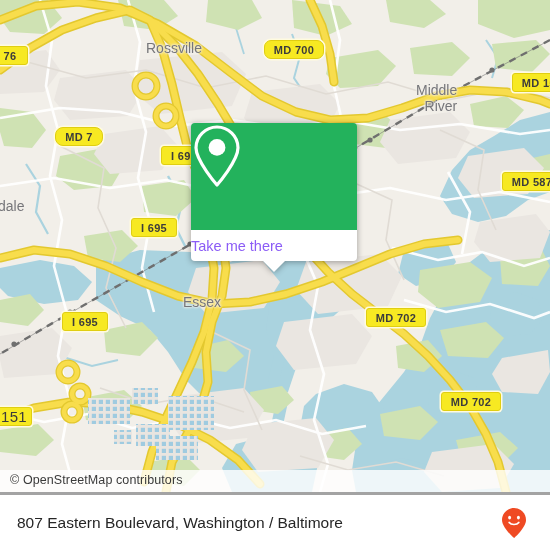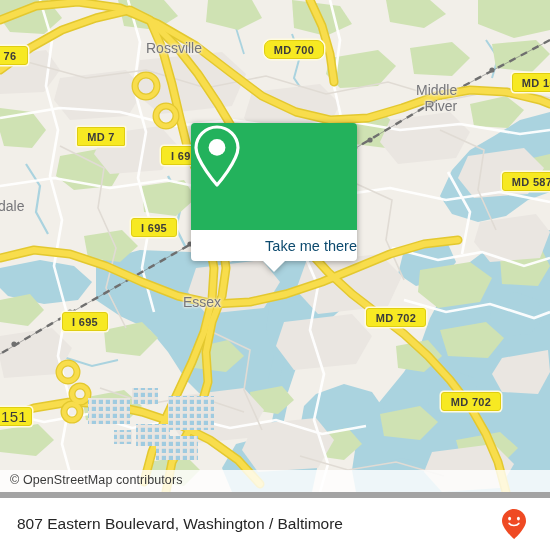--- a/index.html
+++ b/index.html
@@ -32,38 +32,38 @@
     z-index:20;
   }
   .popup-top{
     background:#23b25c;height:107px;
     border-radius:4px 4px 0 0;
     display:flex;align-items:center;justify-content:center;
   }
   .popup-bottom{
     background:#ffffff;height:31px;
     border-radius:0 0 4px 4px;
-    display:flex;align-items:center;justify-content:flex-end;
-    font-size:14.5px;color:#0c4a6e;
+    display:flex;align-items:center;justify-content:flex-start;
+    font-size:14.5px;color:#8b5cf6;
   }
   .popup-tail{
     position:absolute;left:50%;margin-left:-11px;top:138px;
     width:0;height:0;
     border-left:11px solid transparent;
     border-right:11px solid transparent;
     border-top:11px solid #ffffff;
   }
 
   
   #footer{
     position:absolute;left:0;top:492px;width:550px;height:58px;
     background:#ffffff;
     display:flex;align-items:center;
     box-sizing:border-box;padding:0 23px 0 17px;
-    border-top:6px solid #a3a3a3;
+    border-top:3px solid #a3a3a3;
   }
   #footer .addr{
     font-size:15.5px;color:#262626;white-space:nowrap;
     flex:0 0 auto;
   }
   #footer .logo{
     margin-left:auto;display:flex;align-items:center;gap:3px;
   }
   #footer .logo .word{
     font-size:31px;color:#1d1d1d;letter-spacing:-1px;line-height:1;
@@ -292,22 +292,22 @@
       <span>dale</span>
     </div>
 
     <div style="position:absolute;left:-8px;top:46px;width:34px;height:17px;background:#f7e922;
                 border:1.6px solid #e0ce12;border-radius:3px;box-shadow:0 0 0 1.5px #fffbe0;
                 display:flex;align-items:center;justify-content:center;">
       <span style="font-size:11px;font-weight:bold;color:#3c3c3c;letter-spacing:.3px;">76</span>
     </div>
 
     <div style="position:absolute;left:55px;top:127px;width:46px;height:17px;background:#f7e922;
-                border:1.6px solid #e0ce12;border-radius:1px;box-shadow:0 0 0 1.5px #fffbe0;
-                display:flex;align-items:center;justify-content:center;margin-left:22px;">
+                border:1.6px solid #e0ce12;border-radius:8px;box-shadow:0 0 0 1.5px #fffbe0;
+                display:flex;align-items:center;justify-content:center;">
       <span style="font-size:11px;font-weight:bold;color:#3c3c3c;letter-spacing:.3px;">MD 7</span>
     </div>
 
     <div style="position:absolute;left:264px;top:40px;width:58px;height:17px;background:#f7e922;
                 border:1.6px solid #e0ce12;border-radius:7px;box-shadow:0 0 0 1.5px #fffbe0;
                 display:flex;align-items:center;justify-content:center;">
       <span style="font-size:11px;font-weight:bold;color:#3c3c3c;letter-spacing:.3px;">MD 700</span>
     </div>
 
     <div style="position:absolute;left:512px;top:73px;width:58px;height:17px;background:#f7e922;

